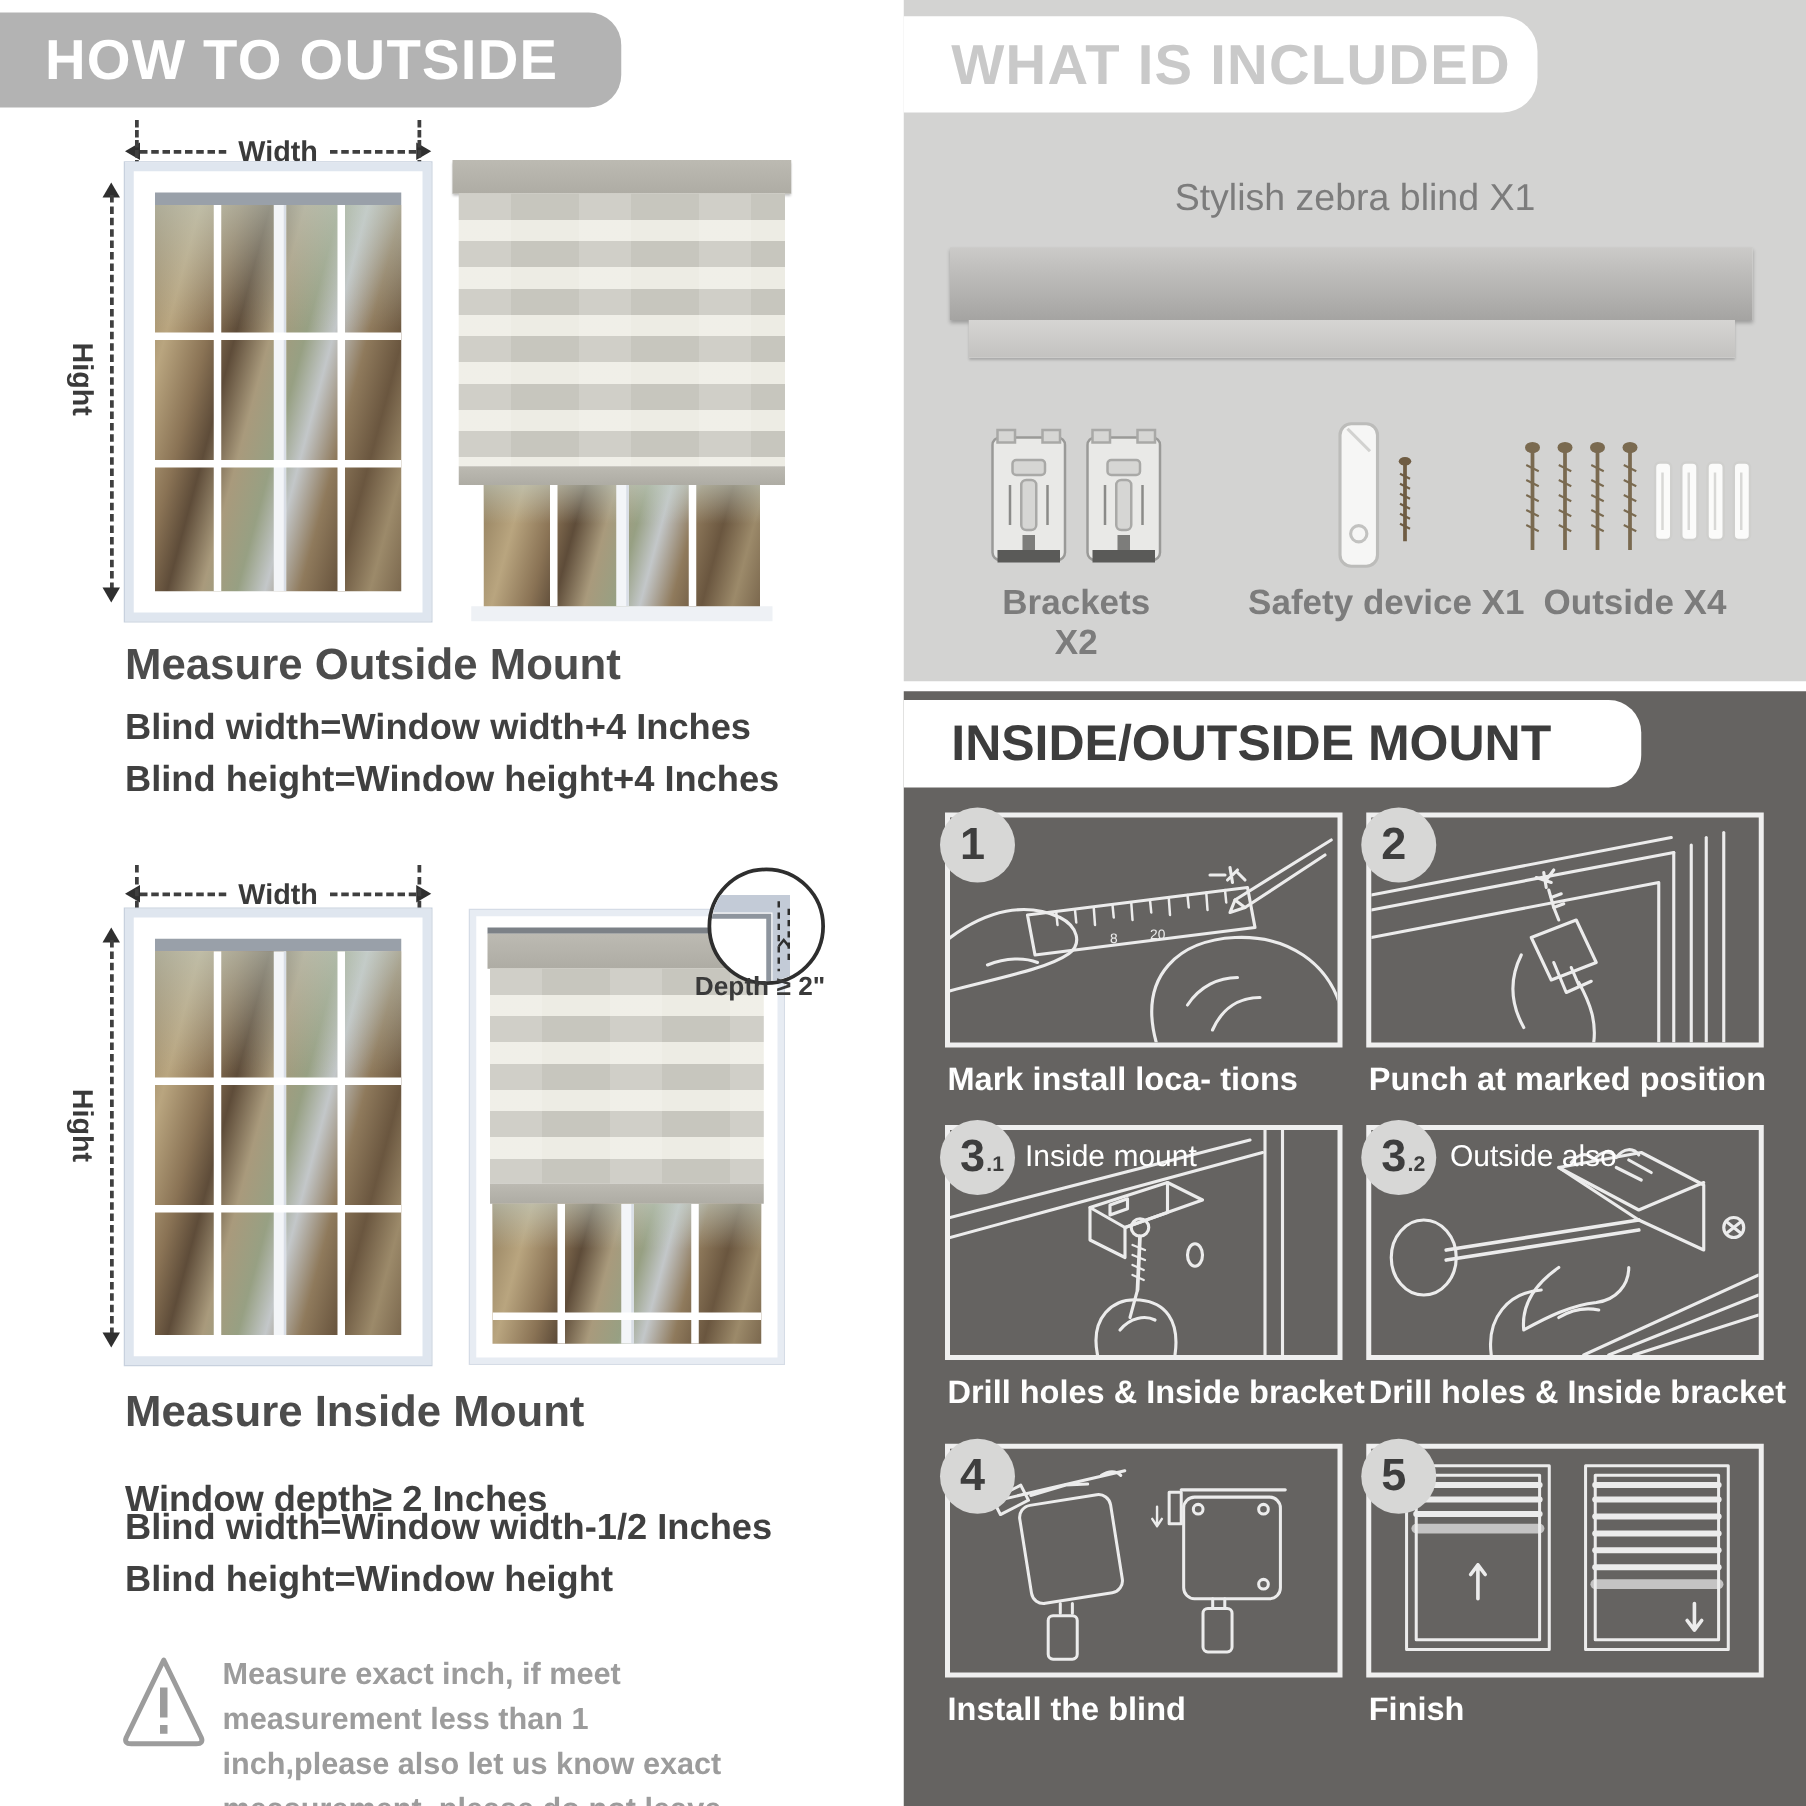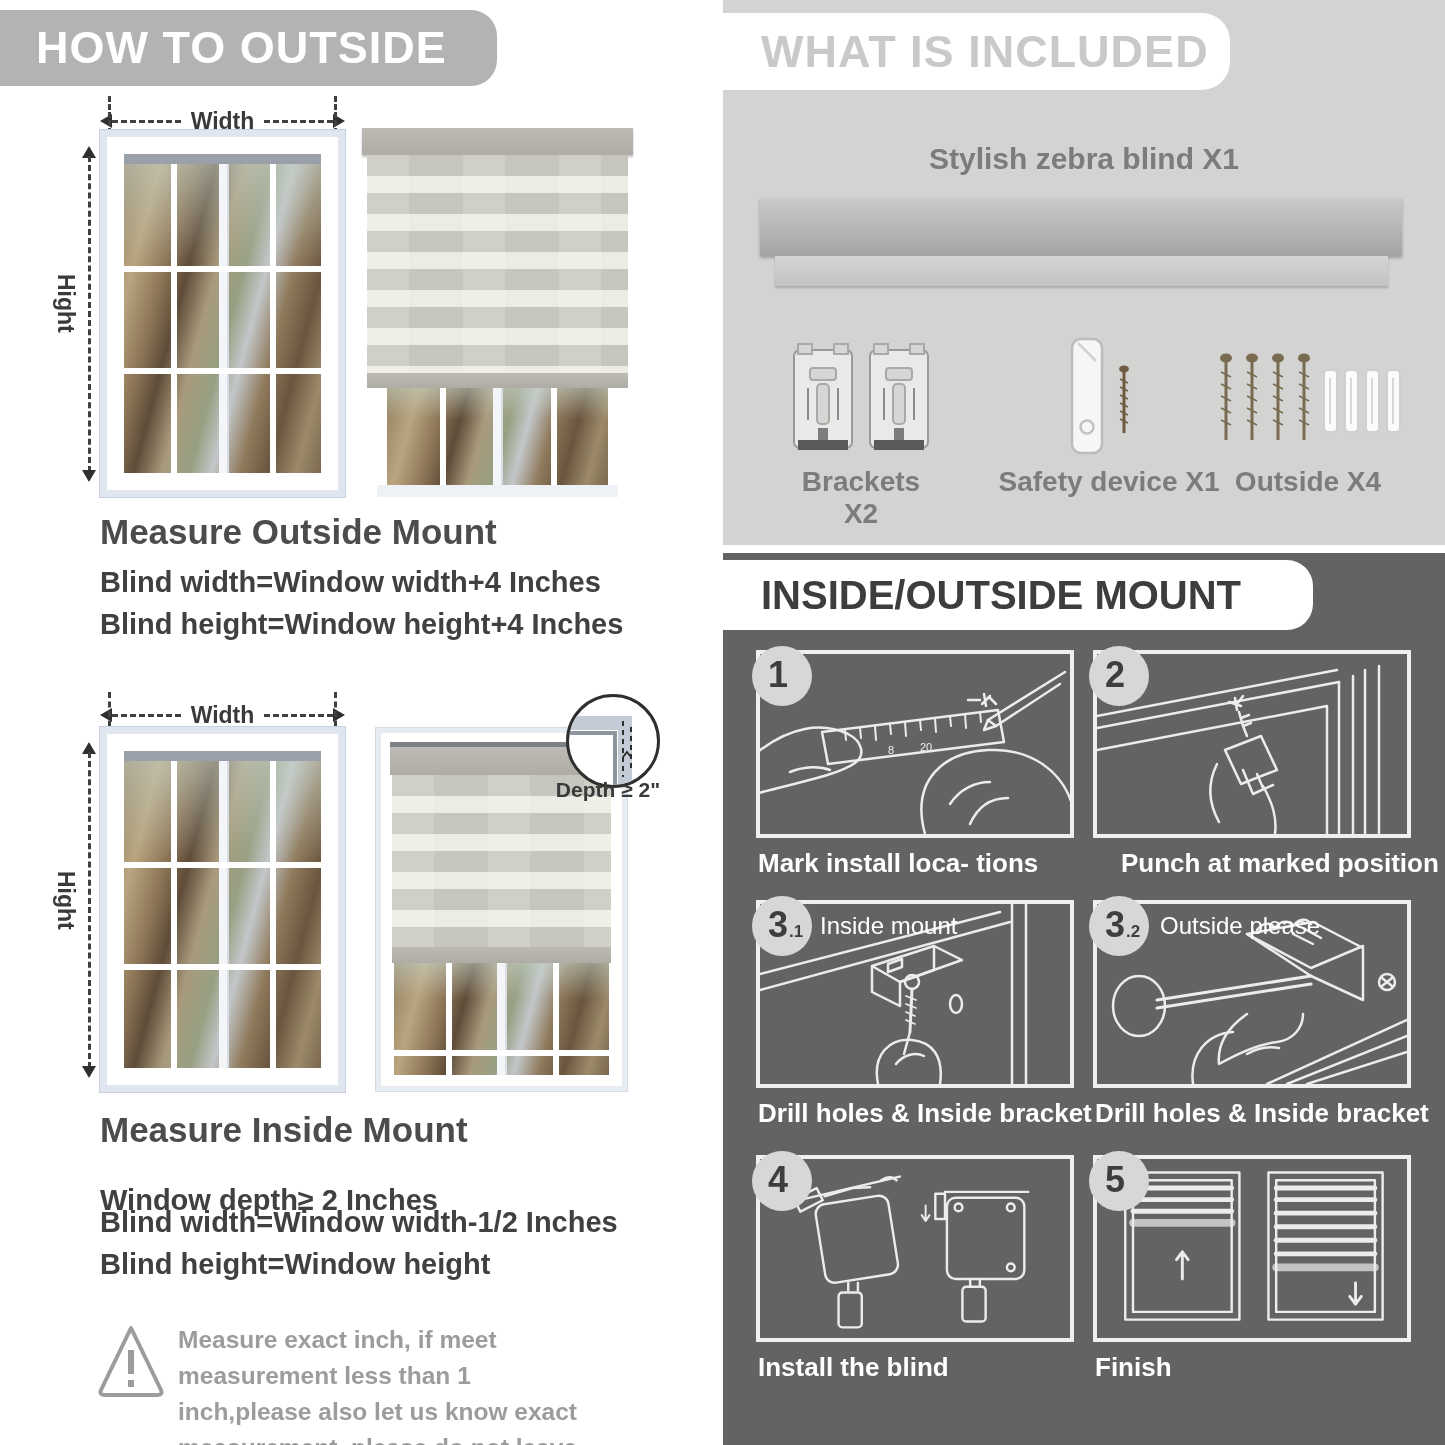--- a/index.html
+++ b/index.html
@@ -46,21 +46,21 @@
     background:repeating-linear-gradient(90deg,rgba(255,255,255,.16) 0 42px,rgba(0,0,0,0) 42px 96px);}
   .rail{background:linear-gradient(180deg,#bcbab2,#aeaca4);}
 
   .warn-text{font-weight:bold;font-size:24.5px;line-height:36px;color:#9c9c9c;}
 
   
   .inc-panel{left:723px;top:0;width:722px;height:545px;background:#d3d3d2;}
   .inc-header{left:723px;top:13px;width:507px;height:77px;background:#fff;
     border-radius:0 28px 28px 0;color:#c9c9c9;font-weight:bold;font-size:45px;
     line-height:77px;padding-left:38px;letter-spacing:1px;box-sizing:border-box;}
-  .inc-title{font-weight:bold;font-size:30px;color:#7c7c7c;text-align:center;}
+  .inc-title{font-weight:normal;font-size:30px;color:#7c7c7c;text-align:center;}
   .inc-label{font-weight:bold;font-size:28px;color:#7c7c7c;text-align:center;}
   .headrail-main{background:linear-gradient(180deg,#cbcac8 0%,#b6b5b3 55%,#a5a4a2 100%);
     box-shadow:0 2px 3px rgba(0,0,0,.25);}
   .headrail-sub{background:linear-gradient(180deg,#d6d5d3,#c3c2c0);box-shadow:0 2px 2px rgba(0,0,0,.2);}
 
   .dark-panel{left:723px;top:553px;width:722px;height:892px;background:#656361;}
   .mount-header{left:723px;top:560px;width:590px;height:70px;background:#fff;
     border-radius:0 26px 26px 0;color:#3d3d3d;font-weight:bold;font-size:40px;
     line-height:70px;padding-left:38px;box-sizing:border-box;}
   .step-panel{border:4px solid #efefef;box-sizing:border-box;overflow:hidden;background:#656361;}
@@ -369,21 +369,21 @@
       <path d="M146,72 l8,-3 M144,64 l8,-3"></path>
       <path d="M140,50 l6,-8 M144,52 l-12,-4 M138,44 l2,12"></path>
       <path d="M120,110 C110,130 112,150 122,168"></path>
       <path d="M166,132 C176,150 180,164 178,180"></path>
     </svg>
   </div>
   <div class="abs badge" style="left:1089px;top:646px;">
     <span class="num">2</span>
     <span class="sub"></span>
   </div>
-  <div class="abs caption" style="left:1095px;top:848px;margin-left:26px;">Punch at  marked position</div>
+  <div class="abs caption" style="left:1095px;top:848px;">Punch at  marked position</div>
 
   <div class="abs step-panel" style="left:756px;top:900px;width:318px;height:188px;">
     <svg class="stepsvg" viewBox="0 0 310 180" fill="none" stroke="#ececec" stroke-width="2.5" stroke-linecap="round" stroke-linejoin="round">
       <path d="M0,70 L240,8"></path>
       <path d="M0,86 L250,18"></path>
       <path d="M252,0 L252,180 M266,0 L266,180"></path>
       <path d="M112,62 l62,-20 l28,14 l-62,22 Z"></path>
       <path d="M112,62 l0,26 l28,14 l0,-24"></path>
       <path d="M174,42 l0,24 l-34,12"></path>
       <path d="M128,60 l14,-5 l0,8 l-14,5 Z"></path>
@@ -422,21 +422,21 @@
       <ellipse cx="42" cy="102" rx="26" ry="30"></ellipse>
       <path d="M150,110 C130,124 120,140 122,160 C140,150 160,140 180,138 C196,136 206,124 206,110"></path>
       <path d="M96,180 C92,150 110,130 136,128"></path>
       <path d="M150,150 C160,144 172,142 182,144"></path>
     </svg>
   </div>
   <div class="abs badge" style="left:1089px;top:896px;">
     <span class="num">3</span>
     <span class="sub">.2</span>
   </div>
-  <div class="step-title abs" style="left:1160px;top:912px;">Outside please</div>
+  <div class="step-title abs" style="left:1160px;top:912px;">Outside also</div>
   <div class="abs caption" style="left:1095px;top:1098px;">Drill holes &amp;  Inside bracket</div>
 
   <div class="abs step-panel" style="left:756px;top:1155px;width:318px;height:187px;">
     <svg class="stepsvg" viewBox="0 0 310 185" fill="none" stroke="#ececec" stroke-width="2.5" stroke-linecap="round" stroke-linejoin="round">
       <g transform="rotate(-9 95 90)">
         <rect x="58" y="42" width="76" height="82" rx="10"></rect>
         <path d="M40,34 L150,26"></path>
         <rect x="40" y="28" width="26" height="14" transform="rotate(-18 53 35)"></rect>
         <path d="M70,34 l30,-4 l18,2"></path>
       </g>

